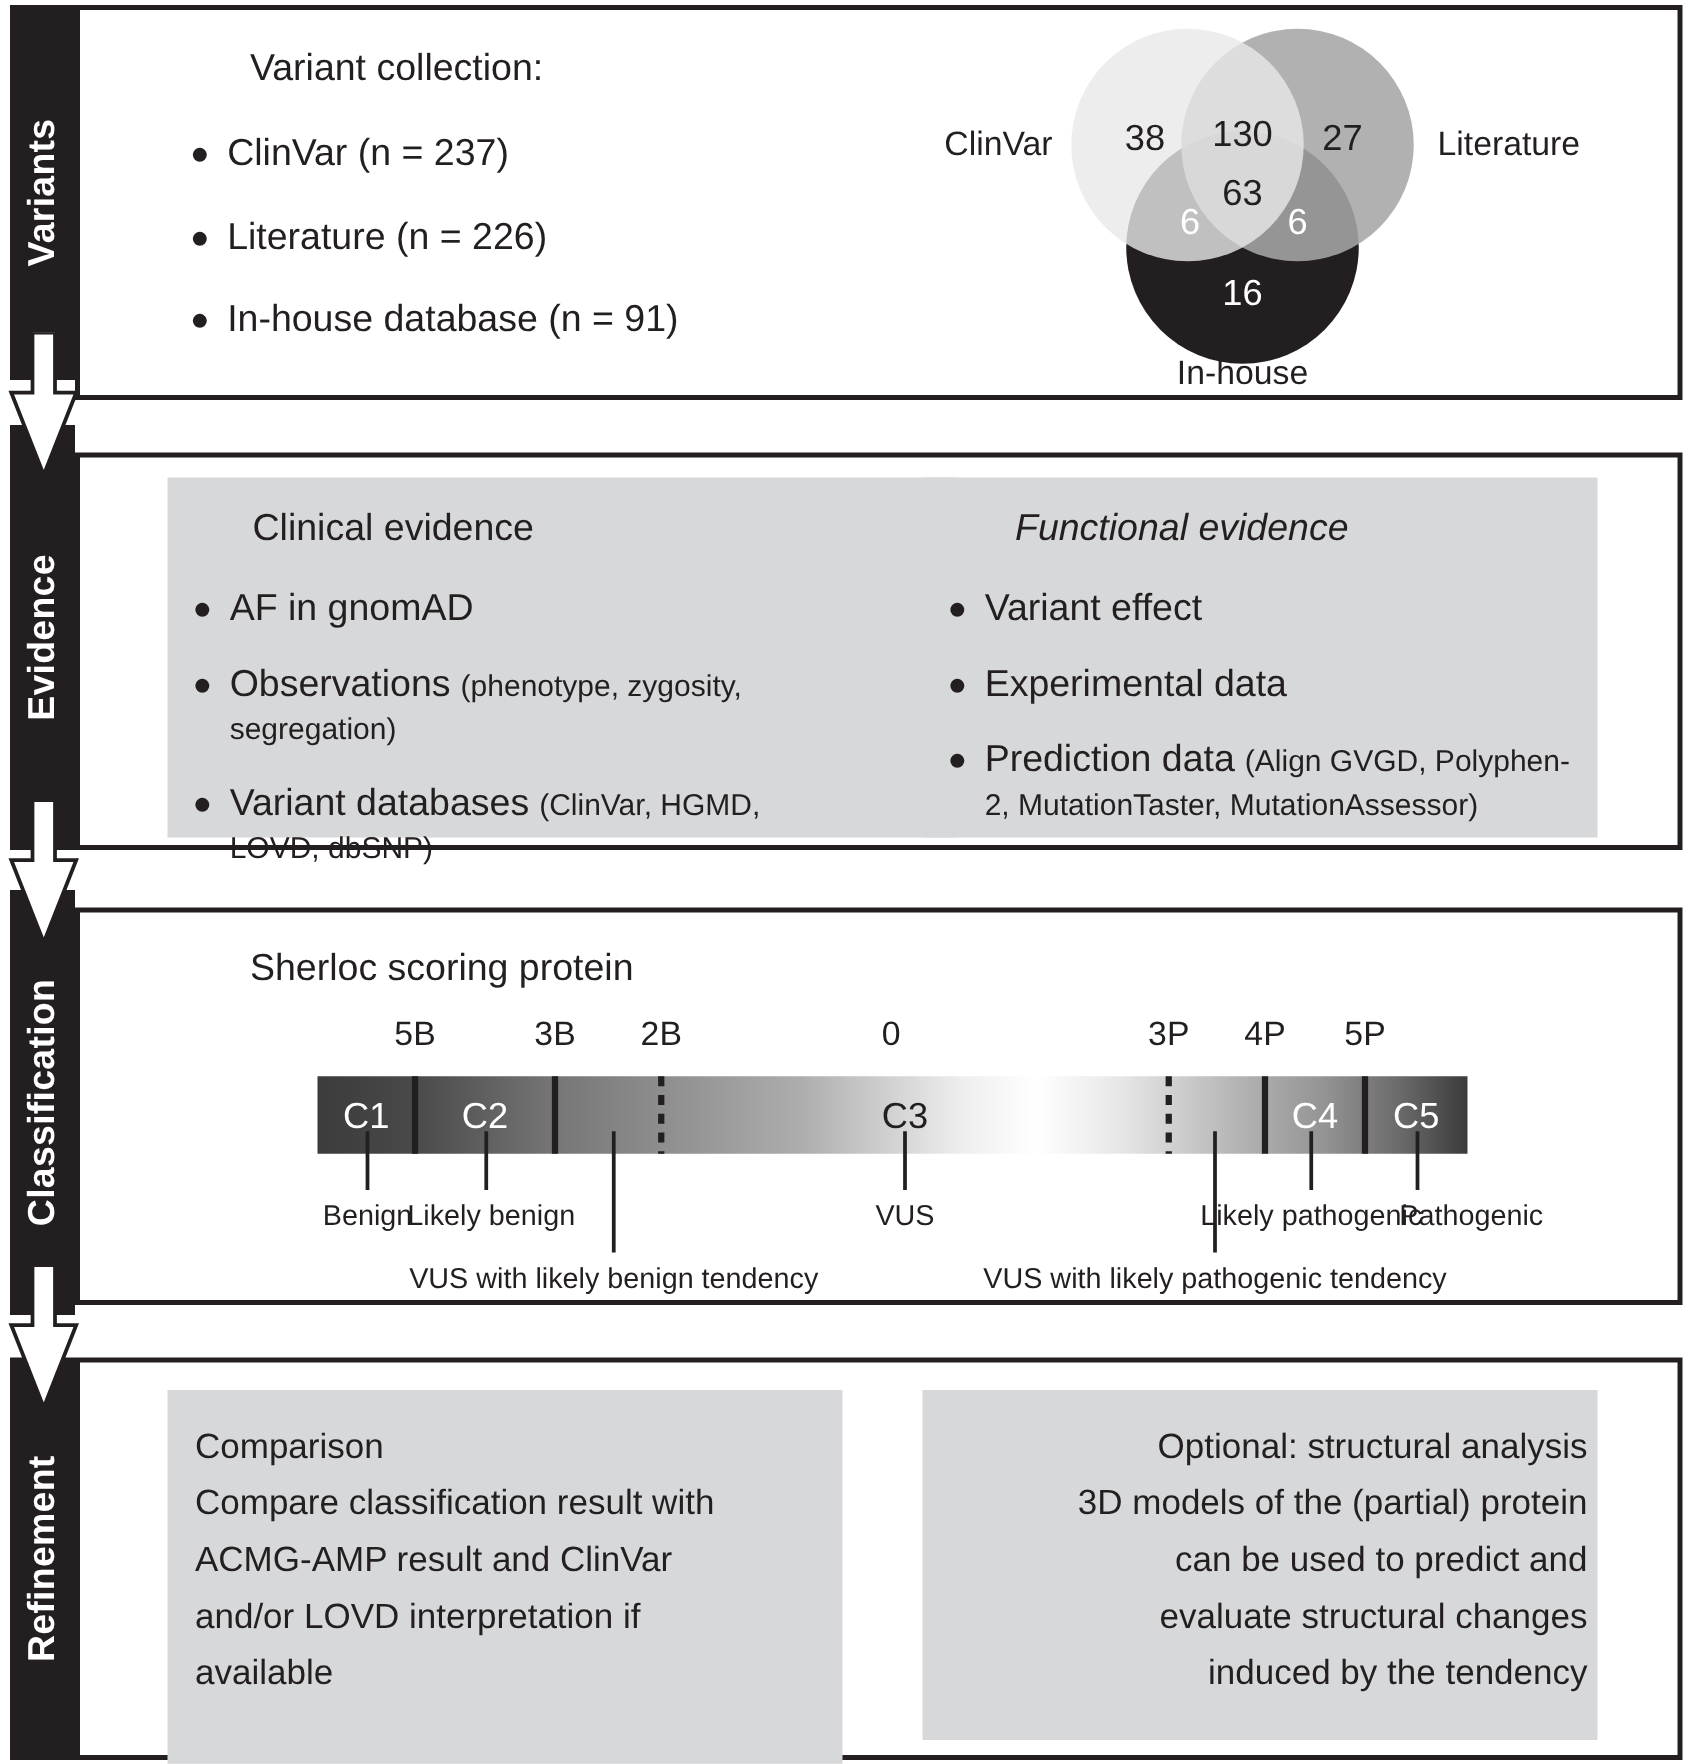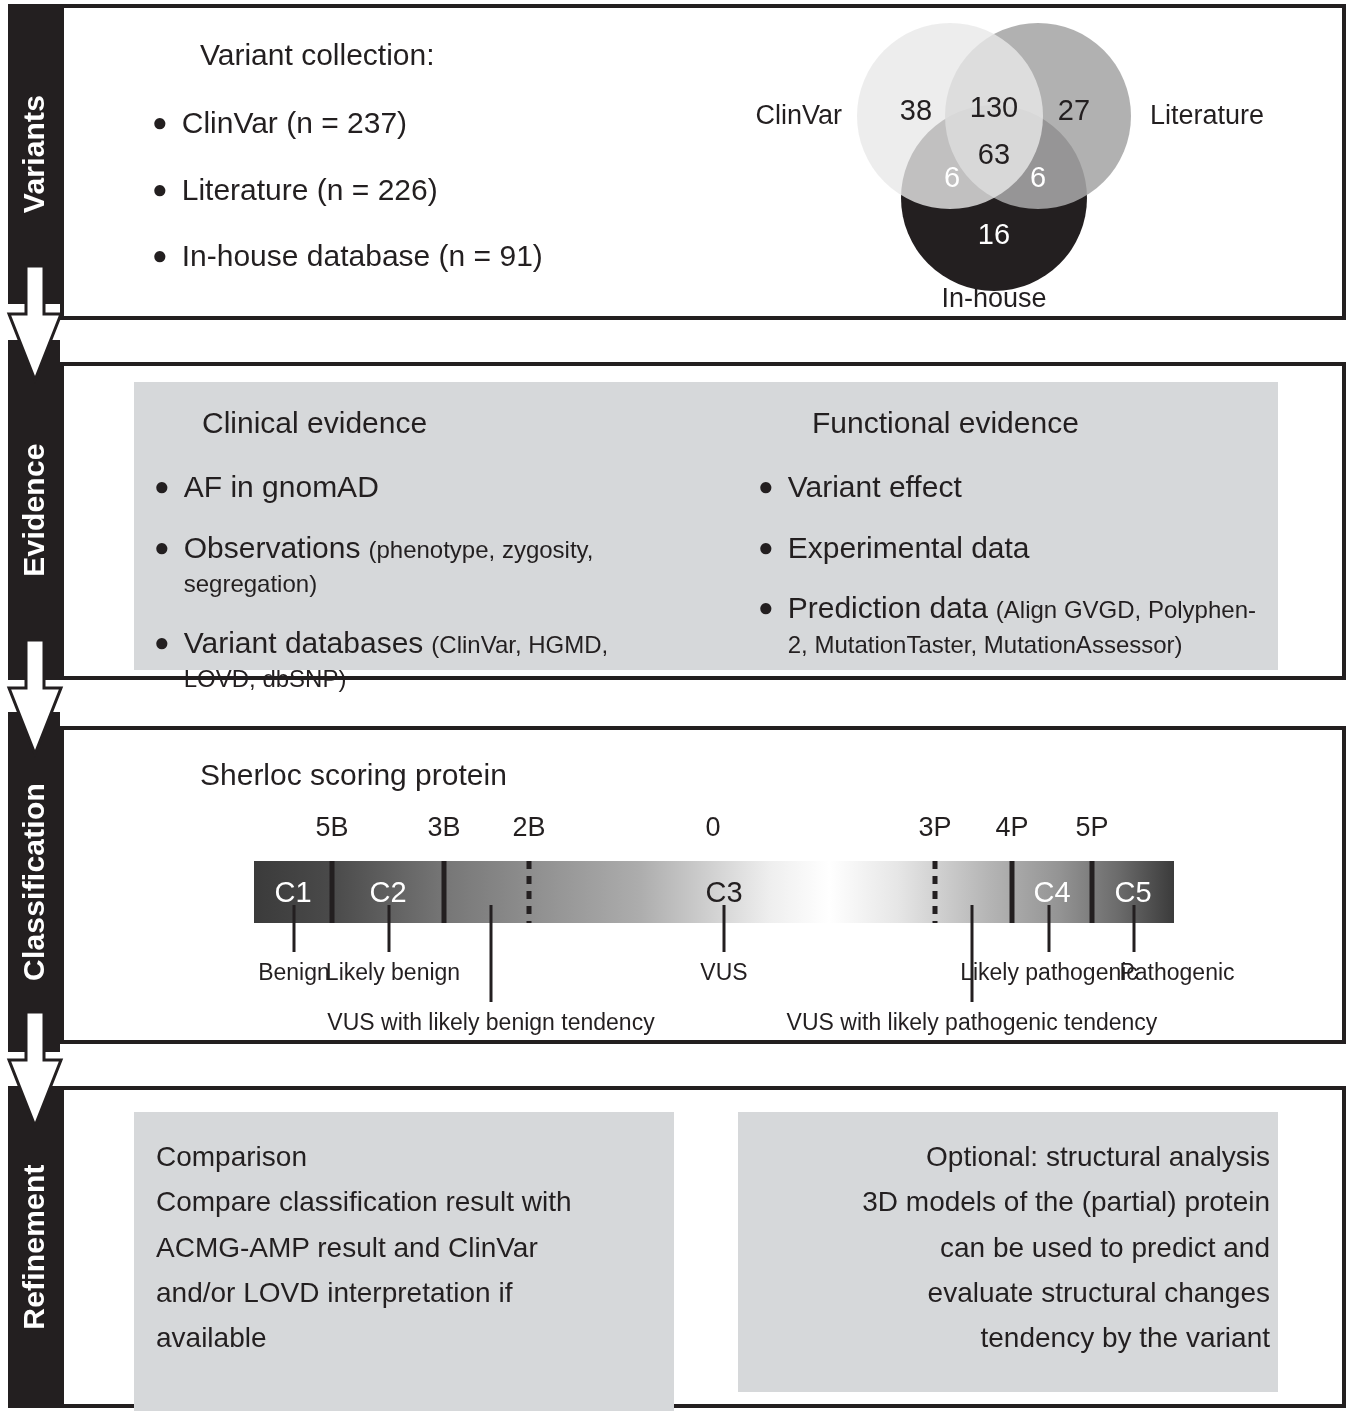--- a/index.html
+++ b/index.html
@@ -133,21 +133,21 @@
           <span><span>Observations</span><span class="small" style="margin-left:8px;">(phenotype, zygosity, segregation)</span></span>
         </div>
         <div class="bul">
           <span class="dot">●</span>
           <span><span>Variant databases</span><span class="small" style="margin-left:8px;">(ClinVar, HGMD, LOVD, dbSNP)</span></span>
         </div>
       </div>
     </div>
 
     <div class="gray" style="left:674px;top:16px;width:540px;height:288px;">
-      <div class="h1" style="position:absolute;left:26px;top:24px;">Functional evidence</div>
+      <div class="h1" style="position:absolute;left:26px;top:24px;font-style:italic;">Functional evidence</div>
       <div style="position:absolute;left:20px;top:88px;width:512px;">
         <div class="bul" style="margin-bottom:26px;">
           <span class="dot">●</span>
           <span><span>Variant effect</span></span>
         </div>
         <div class="bul" style="margin-bottom:26px;">
           <span class="dot">●</span>
           <span><span>Experimental data</span></span>
         </div>
         <div class="bul">
@@ -234,18 +234,18 @@
         <div>available</div>
       </div>
     </div>
 
     <div class="gray" style="left:674px;top:22px;width:540px;height:280px;text-align:right;">
       <div class="para" style="position:absolute;left:22px;top:22px;width:510px;">
         <div>Optional: structural analysis</div>
         <div>3D models of the (partial) protein</div>
         <div>can be used to predict and</div>
         <div>evaluate structural changes</div>
-        <div>tendency by the variant</div>
+        <div>induced by the tendency</div>
       </div>
     </div>
   </div>
 
 </div>
 
 </body></html>

